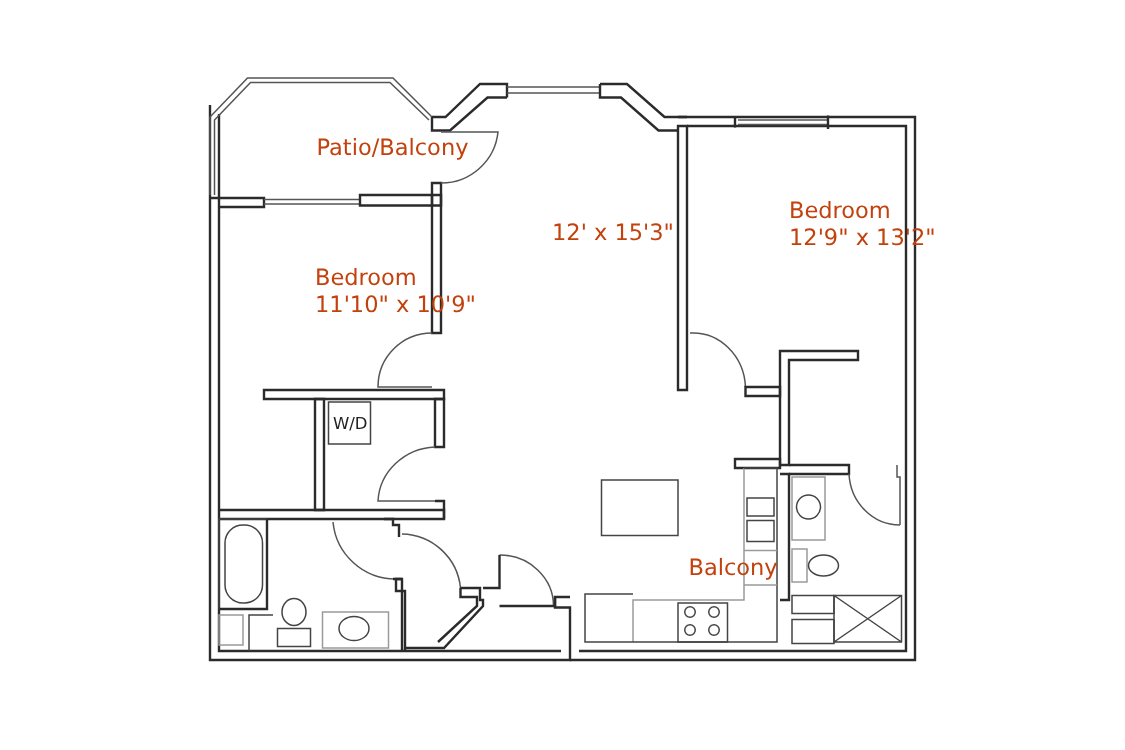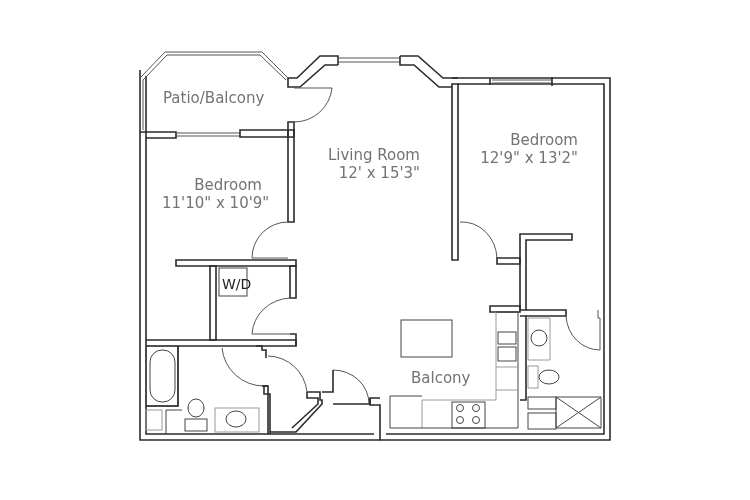--- a/index.html
+++ b/index.html
@@ -3,24 +3,24 @@
   <meta charset="utf-8">
   <style>
     html, body { margin: 0; padding: 0; background: #ffffff; }
     body { width: 750px; height: 500px; position: relative; overflow: hidden; font-family: "DejaVu Sans", sans-serif; }
     #plan { position: absolute; left: 0; top: 0; width: 750px; height: 500px; }
     .wall { fill: none; stroke: #2b2b2b; stroke-width: 1.6; stroke-linejoin: miter; }
     .thin { fill: none; stroke: #555555; stroke-width: 1; }
     .fix { fill: none; stroke: #444444; stroke-width: 1; }
     .lightfix { fill: none; stroke: #9a9a9a; stroke-width: 1; }
     .door { fill: none; stroke: #555555; stroke-width: 1; }
-    .label { position: absolute; color: #737373; text-align: right; line-height: 1.2; white-space: nowrap; }
+    .label { position: absolute; color: #c2410c; text-align: left; line-height: 1.2; white-space: nowrap; margin-left: 48px; }
     .lbl-main { font-size: 15px; }
     .lbl-dim { font-size: 15px; }
-    .wd { position: absolute; font-size: 14px; color: #222; }
+    .wd { position: absolute; font-size: 11px; color: #222; }
   </style>
 </head>
 <body>
 
 <svg id="plan" viewBox="0 0 750 500" xmlns="http://www.w3.org/2000/svg">
 
   <g>
 
     <path class="wall" d="M140,70 L140,440 L380,440 L380,405 L370,405 L370,398"></path>
     <path class="wall" d="M146,76 L146,434 L374,434"></path>
@@ -138,21 +138,20 @@
     <path class="wall" d="M333,370 L333,392 L322,392"></path>
     <path class="wall" d="M333,404 L370,404 L370,398 L380,398"></path>
   </g>
 </svg>
 
 <div class="label" style="left:163px; top:88px;">
   <span class="lbl-main">Patio/Balcony</span>
 </div>
 
 <div class="label" style="left:320px; top:146px; width:100px;">
-  <div class="lbl-main">Living Room</div>
   <div class="lbl-dim">12' x 15'3"</div>
 </div>
 
 <div class="label" style="left:478px; top:131px; width:100px;">
   <div class="lbl-main">Bedroom</div>
   <div class="lbl-dim">12'9" x 13'2"</div>
 </div>
 
 <div class="label" style="left:162px; top:176px; width:100px;">
   <div class="lbl-main">Bedroom</div>

